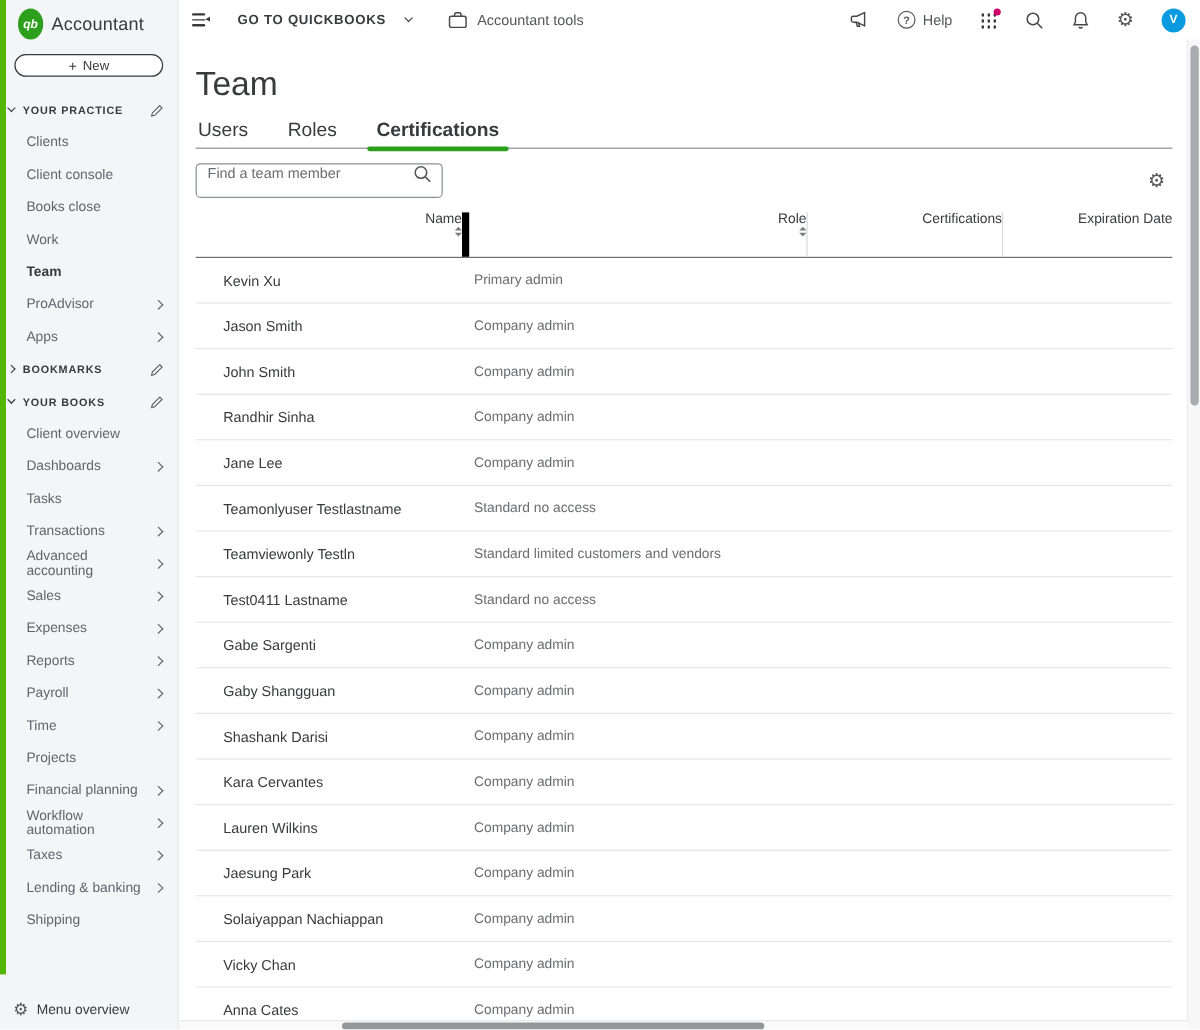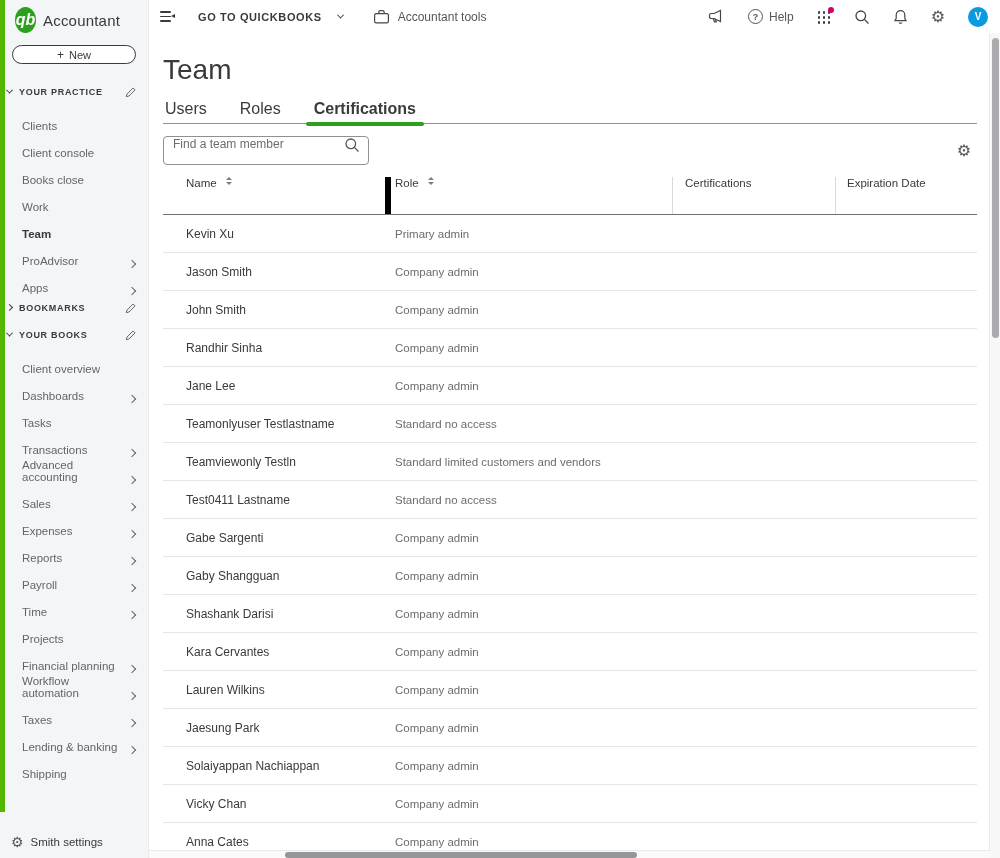--- a/index.html
+++ b/index.html
@@ -15,29 +15,29 @@
     --text-dark:#393a3d; --text-mid:#6b6c72; --line-light:#e4e6e9; --line-dark:#8d9096;
   }
   .icon-glyph{font-family:"DejaVu Sans",sans-serif;}
 
   
   .green-strip{position:absolute;left:0;top:0;width:5px;height:812px;background:var(--strip-green);z-index:3;}
 
   
   .sidebar{position:absolute;left:0;top:0;width:149px;height:858px;background:#f4f5f6;border-right:1px solid #e9eaec;z-index:2;}
   .logo-row{display:flex;align-items:center;gap:7px;padding:8px 0 0 15px;height:32px;}
-  .logo-circle{width:21px;height:26px;border-radius:50%;background:var(--brand-green);color:#fff;display:flex;align-items:center;justify-content:center;font-size:16px;font-weight:bold;font-style:italic;flex:0 0 auto;}
+  .logo-circle{width:21px;height:26px;border-radius:50%;background:var(--brand-green);color:#fff;display:flex;align-items:center;justify-content:center;font-size:10px;font-weight:bold;font-style:italic;flex:0 0 auto;}
   .app-name{font-size:15px;color:var(--text-dark);letter-spacing:.2px;}
   .new-btn{margin:13px auto 0;width:124px;height:19px;border:1px solid #393a3d;border-radius:10px;background:#fff;display:flex;align-items:center;justify-content:center;gap:5px;font-size:11px;color:var(--text-dark);cursor:pointer;}
   .new-btn .plus{font-size:12px;line-height:1;}
   .nav{margin-top:14px;}
   .section-hdr{height:27px;display:flex;align-items:center;padding:0 11px 0 7px;color:var(--text-dark);font-size:9px;font-weight:bold;letter-spacing:.7px;}
   .section-hdr .label{margin-left:7px;}
   .section-hdr .pencil{margin-left:auto;display:flex;}
-  .nav-item{position:relative;height:27px;display:flex;align-items:flex-end;padding:0 13px 0 22px;color:#63656b;font-size:11.5px;cursor:pointer;}
+  .nav-item{position:relative;height:27px;display:flex;align-items:center;padding:0 13px 0 22px;color:#63656b;font-size:11.5px;cursor:pointer;}
   .nav-item.active{color:var(--text-dark);font-weight:bold;}
   .nav-item.active::before{content:"";position:absolute;left:0;top:1px;bottom:1px;width:5px;background:var(--indicator-green);z-index:4;}
   .nav-item .chev{margin-left:auto;}
   .chev{display:inline-block;width:6px;height:6px;border-right:1.4px solid currentColor;border-bottom:1.4px solid currentColor;flex:0 0 auto;}
   .chev.down{transform:rotate(45deg) translate(-1px,-1px);}
   .chev.right{transform:rotate(-45deg);}
   .chev.sm{width:5px;height:5px;border-width:1.2px;}
   .menu-settings{position:absolute;left:11px;bottom:9px;display:flex;align-items:center;gap:7px;font-size:11.5px;color:var(--text-dark);cursor:pointer;}
   .gear-glyph{font-size:14px;color:#55565b;line-height:1;}
 
@@ -68,21 +68,21 @@
   .search-row{margin:12px 0 0 14px;width:814px;display:flex;align-items:center;height:29px;}
   .search-box{width:206px;height:29px;border:1px solid var(--line-dark);border-radius:4px;display:flex;align-items:flex-start;background:#fff;}
   .search-box input{flex:1;border:none;outline:none;font-size:12px;padding:0 4px 0 9px;color:var(--text-dark);font-family:inherit;background:transparent;}
   .search-box input::placeholder{color:#6b6c72;opacity:1;}
   .search-box .mag{margin-right:8px;display:flex;}
   .tbl-gear{margin-left:auto;margin-right:6px;font-size:16px;color:#55565b;cursor:pointer;line-height:1;}
 
   
   .table{margin:12px 0 0 14px;width:814px;}
   .t-hdr{display:grid;grid-template-columns:222px 287px 163px 1fr;height:38px;border-bottom:1px solid #6f7074;}
-  .t-hdr .cell{display:flex;align-items:flex-start;font-size:11.5px;color:var(--text-dark);}
+  .t-hdr .cell{display:flex;align-items:flex-end;font-size:11.5px;color:var(--text-dark);flex-direction:column;}
   .t-hdr .c1{padding-left:23px;}
   .t-hdr .c2{padding-left:4px;border-left:6px solid #000000;}
   .t-hdr .c3{padding-left:12px;border-left:1px solid #d7d9dd;}
   .t-hdr .c4{padding-left:11px;border-left:1px solid #d7d9dd;}
   .sort{display:inline-flex;flex-direction:column;gap:2px;margin-left:9px;cursor:pointer;}
   .sort .up{width:0;height:0;border-left:3.2px solid transparent;border-right:3.2px solid transparent;border-bottom:3.8px solid #7b7d82;}
   .sort .dn{width:0;height:0;border-left:3.2px solid transparent;border-right:3.2px solid transparent;border-top:3.8px solid #7b7d82;}
   .t-row{display:grid;grid-template-columns:222px 287px 163px 1fr;height:38px;border-bottom:1px solid var(--line-light);cursor:pointer;}
   .t-row .cell{display:flex;align-items:center;}
   .t-row .name{padding-left:23px;font-size:12px;color:var(--text-dark);}
@@ -224,21 +224,21 @@
     <span>Lending &amp; banking</span>
     <span class="chev right"></span>
   </div>
       <div class="nav-item">
     <span>Shipping</span>
     <span class="chev right" style="visibility: hidden;"></span>
   </div>
     </div>
   <div class="menu-settings">
     <span class="gear-glyph icon-glyph">⚙</span>
-    <span>Smith settings</span>
+    <span>Menu overview</span>
   </div>
 </div>
 <div class="green-strip"></div>
 
 <div class="topbar">
   <span class="burger">
       <i></i>
       <i></i>
       <i></i>
       <span class="arr"></span>

